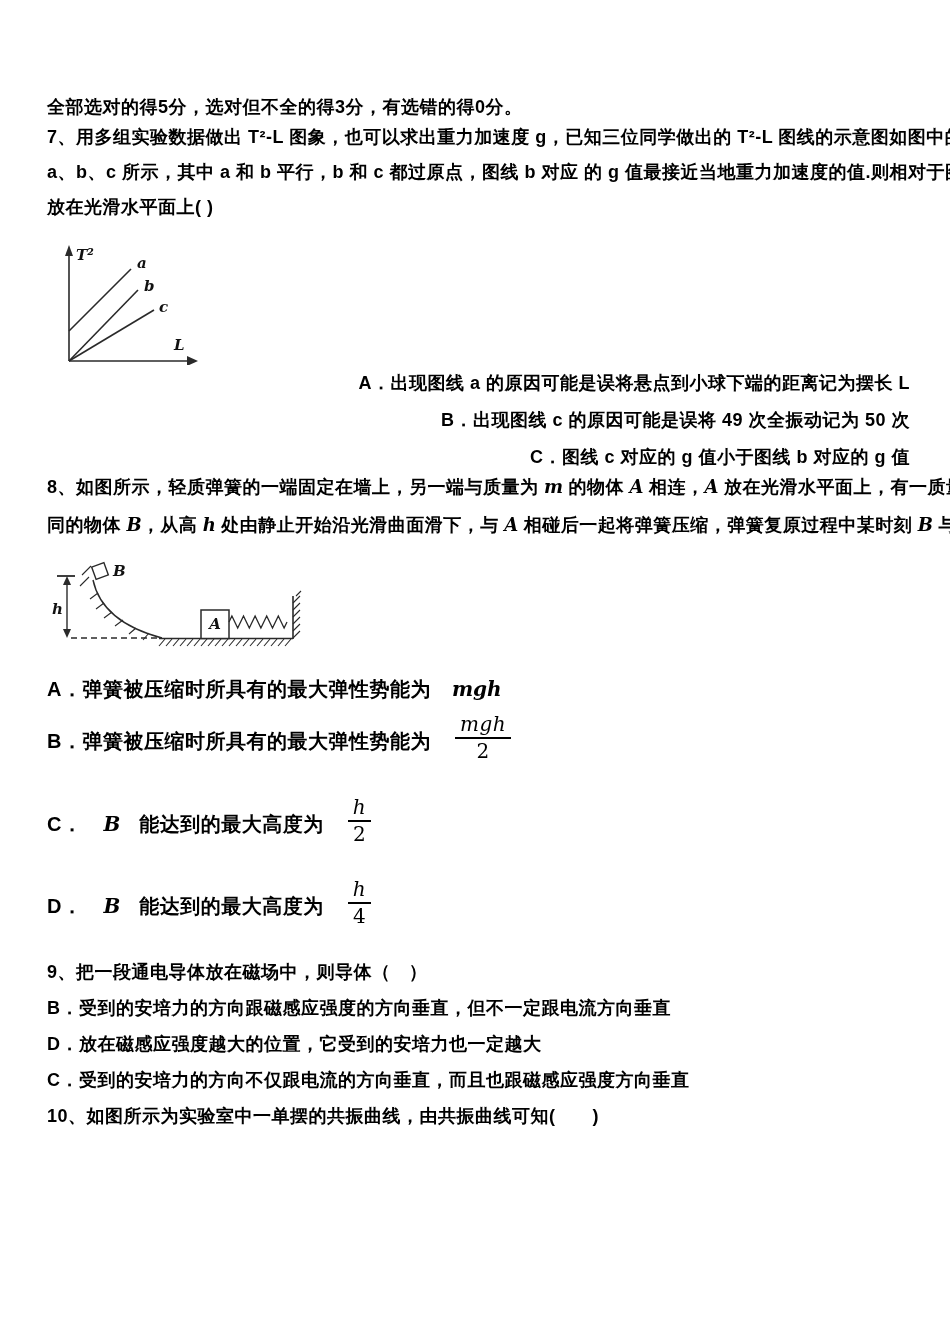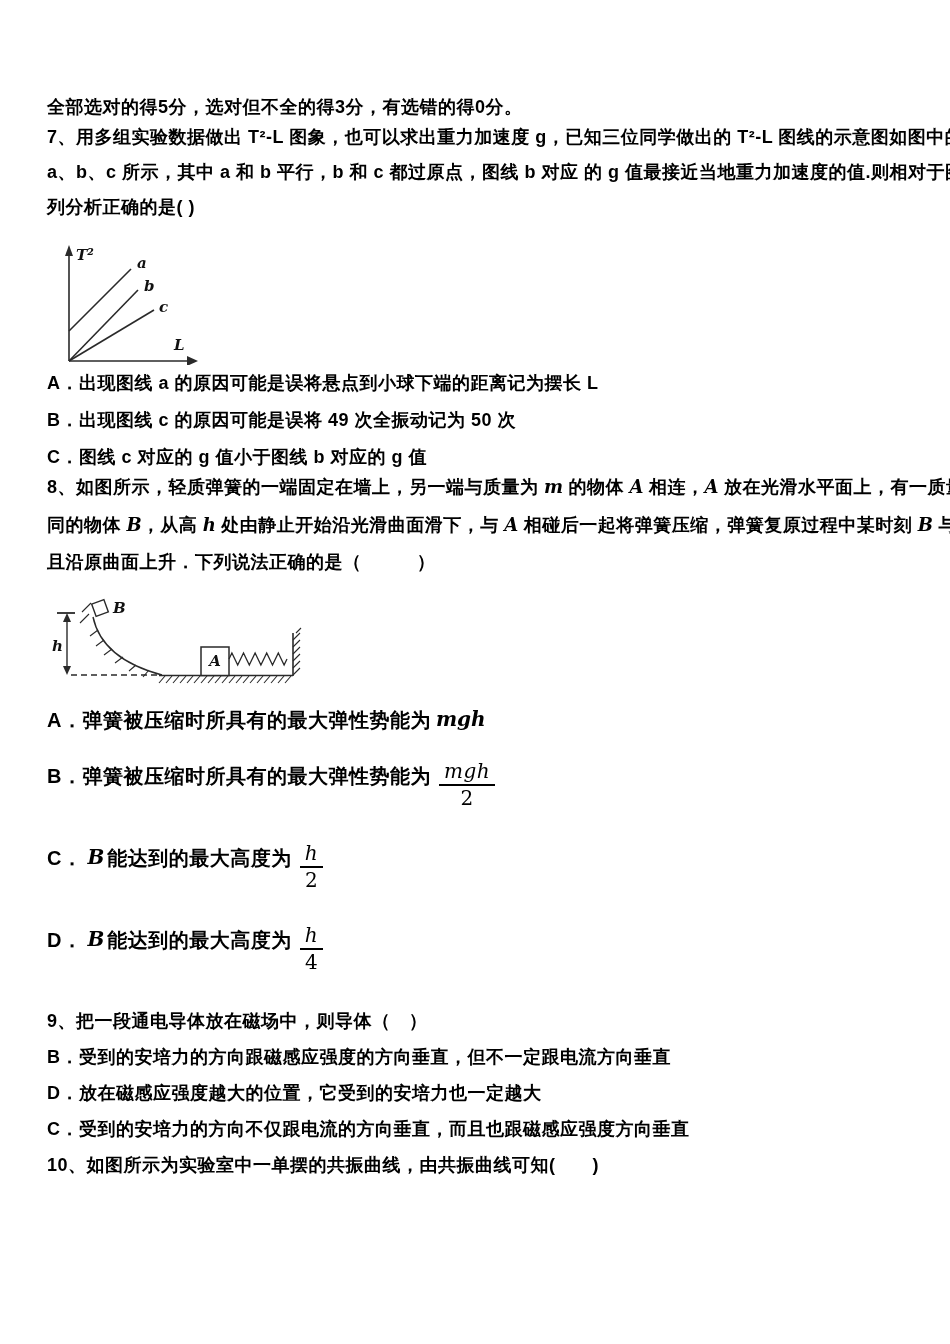--- a/index.html
+++ b/index.html
@@ -9,27 +9,27 @@
   .page { width:950px; height:1344px; padding:94px 40px 0 47px; }
 
   .txt { font-size:18px; font-weight:700; letter-spacing:0.5px; }
   .note { line-height:26px; }
   .stem .line { line-height:35px; white-space:nowrap; }
   .q8stem .line { line-height:37px; }
 
   .fig1 { display:block; margin:18px 0 0 8px; }
   .fig2 { display:block; margin:14px 0 0 0; }
 
-  .opts .opt { line-height:37px; white-space:nowrap; }
+  .opts .opt { line-height:37px; white-space:nowrap;text-align:right; }
   .q8stem { margin-top:-8px; }
 
   .q8opts { font-size:20px; font-weight:700; letter-spacing:0.5px; }
-  .q8opts .oprow { display:flex; align-items:flex-start; white-space:nowrap; }
+  .q8opts .oprow { display:flex; align-items:center; white-space:nowrap;gap:16px; }
   .row-a { margin-top:20px; height:38px; }
-  .row-b { margin-top:18px;  height:54px; }
+  .row-b { margin-top:6px;  height:54px; }
   .row-c { margin-top:28px; height:56px; }
   .row-d { margin-top:26px; height:56px; }
 
   .mvar { font-family:"DejaVu Serif", serif; font-style:italic; font-weight:bold;
           font-size:20px; margin:0 3px 0 5px; letter-spacing:0; }
   .var  { font-family:"DejaVu Serif", serif; font-style:italic; letter-spacing:0; }
 
   .frac { display:inline-flex; flex-direction:column; align-items:center;
           margin-left:8px; font-family:"DejaVu Serif", serif; font-weight:normal;
           font-size:20px; line-height:1.15; position:relative; top:-3px; }
@@ -50,21 +50,21 @@
 <body>
 
 <div class="page">
 
   <p class="txt note">全部选对的得5分，选对但不全的得3分，有选错的得0分。</p>
 
   <section>
     <div class="txt stem">
       <div class="line">7、用多组实验数据做出 T²-L 图象，也可以求出重力加速度 g，已知三位同学做出的 T²-L 图线的示意图如图中的</div>
       <div class="line">a、b、c 所示，其中 a 和 b 平行，b 和 c 都过原点，图线 b 对应 的 g 值最接近当地重力加速度的值.则相对于图线 b，下</div>
-      <div class="line">列分析正确的是( )</div>
+      <div class="line">放在光滑水平面上( )</div>
     </div>
 
     <svg class="fig1" width="150" height="122" viewBox="0 0 150 122">
       <line x1="14" y1="118" x2="14" y2="8" stroke-width="1.6"></line>
       <polygon points="14,2 10,13 18,13"></polygon>
       <line x1="14" y1="118" x2="134" y2="118" stroke-width="1.6"></line>
       <polygon points="143,118 132,113 132,123"></polygon>
       <line x1="14" y1="88" x2="76" y2="26" stroke-width="1.6"></line>
       <line x1="14" y1="118" x2="83" y2="47" stroke-width="1.6"></line>
       <line x1="14" y1="118" x2="99" y2="67" stroke-width="1.6"></line>
@@ -79,21 +79,20 @@
       <div class="opt">A．出现图线 a 的原因可能是误将悬点到小球下端的距离记为摆长 L</div>
       <div class="opt">B．出现图线 c 的原因可能是误将 49 次全振动记为 50 次</div>
       <div class="opt">C．图线 c 对应的 g 值小于图线 b 对应的 g 值</div>
     </div>
   </section>
 
   <section>
     <div class="txt stem q8stem">
       <div class="line"><span>8、如图所示，轻质弹簧的一端固定在墙上，另一端与质量为 </span><span class="var">m</span><span> 的物体 </span><span class="var">A</span><span> 相连，</span><span class="var">A</span><span> 放在光滑水平面上，有一质量与 </span></div>
       <div class="line"><span>同的物体 </span><span class="var">B</span><span>，从高 </span><span class="var">h</span><span> 处由静止开始沿光滑曲面滑下，与 </span><span class="var">A</span><span> 相碰后一起将弹簧压缩，弹簧复原过程中某时刻 </span><span class="var">B</span><span> 与 </span></div>
-      <div class="line"><span>且沿原曲面上升．下列说法正确的是（　　　）</span></div>
     </div>
 
     <svg class="fig2" width="310" height="92" viewBox="0 0 310 92">
 
       <line x1="10" y1="18" x2="28" y2="18" stroke-width="1.8"></line>
       <line x1="20" y1="24" x2="20" y2="74" stroke-width="1.4"></line>
       <polygon points="20,18 16,27 24,27"></polygon>
       <polygon points="20,80 16,71 24,71"></polygon>
       <text class="fl" x="16" y="56" text-anchor="end">h</text>
 

